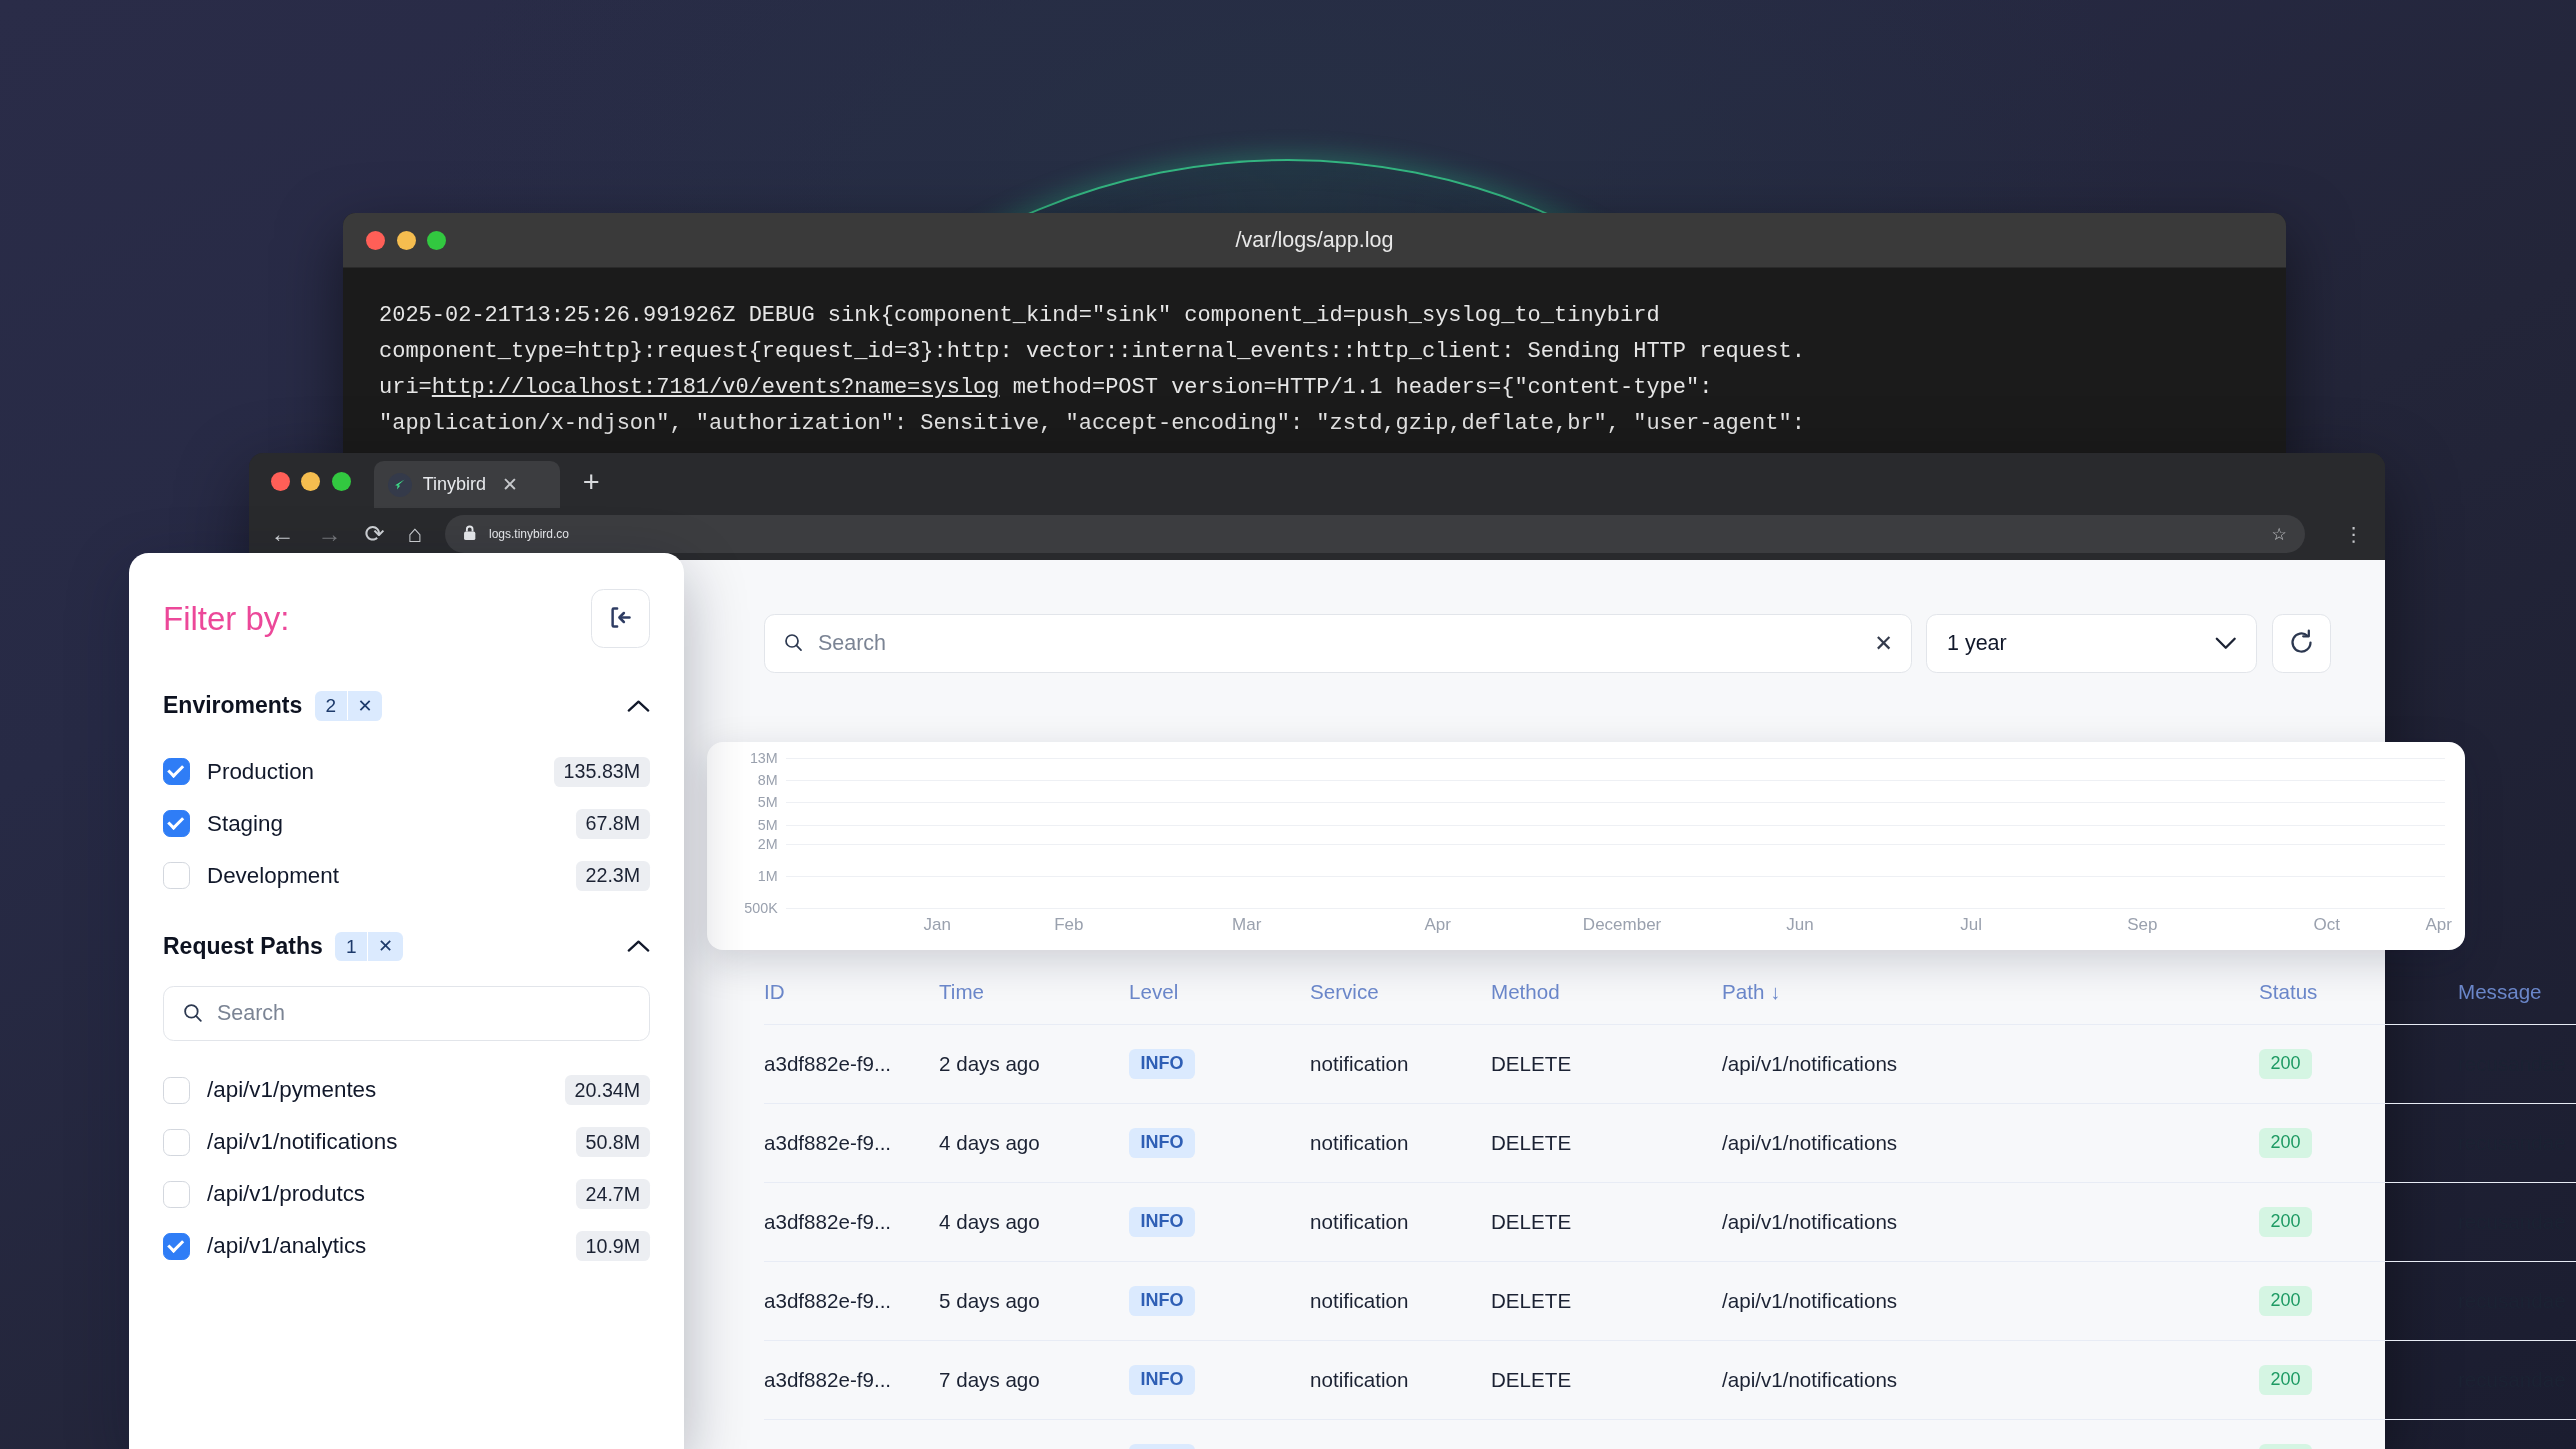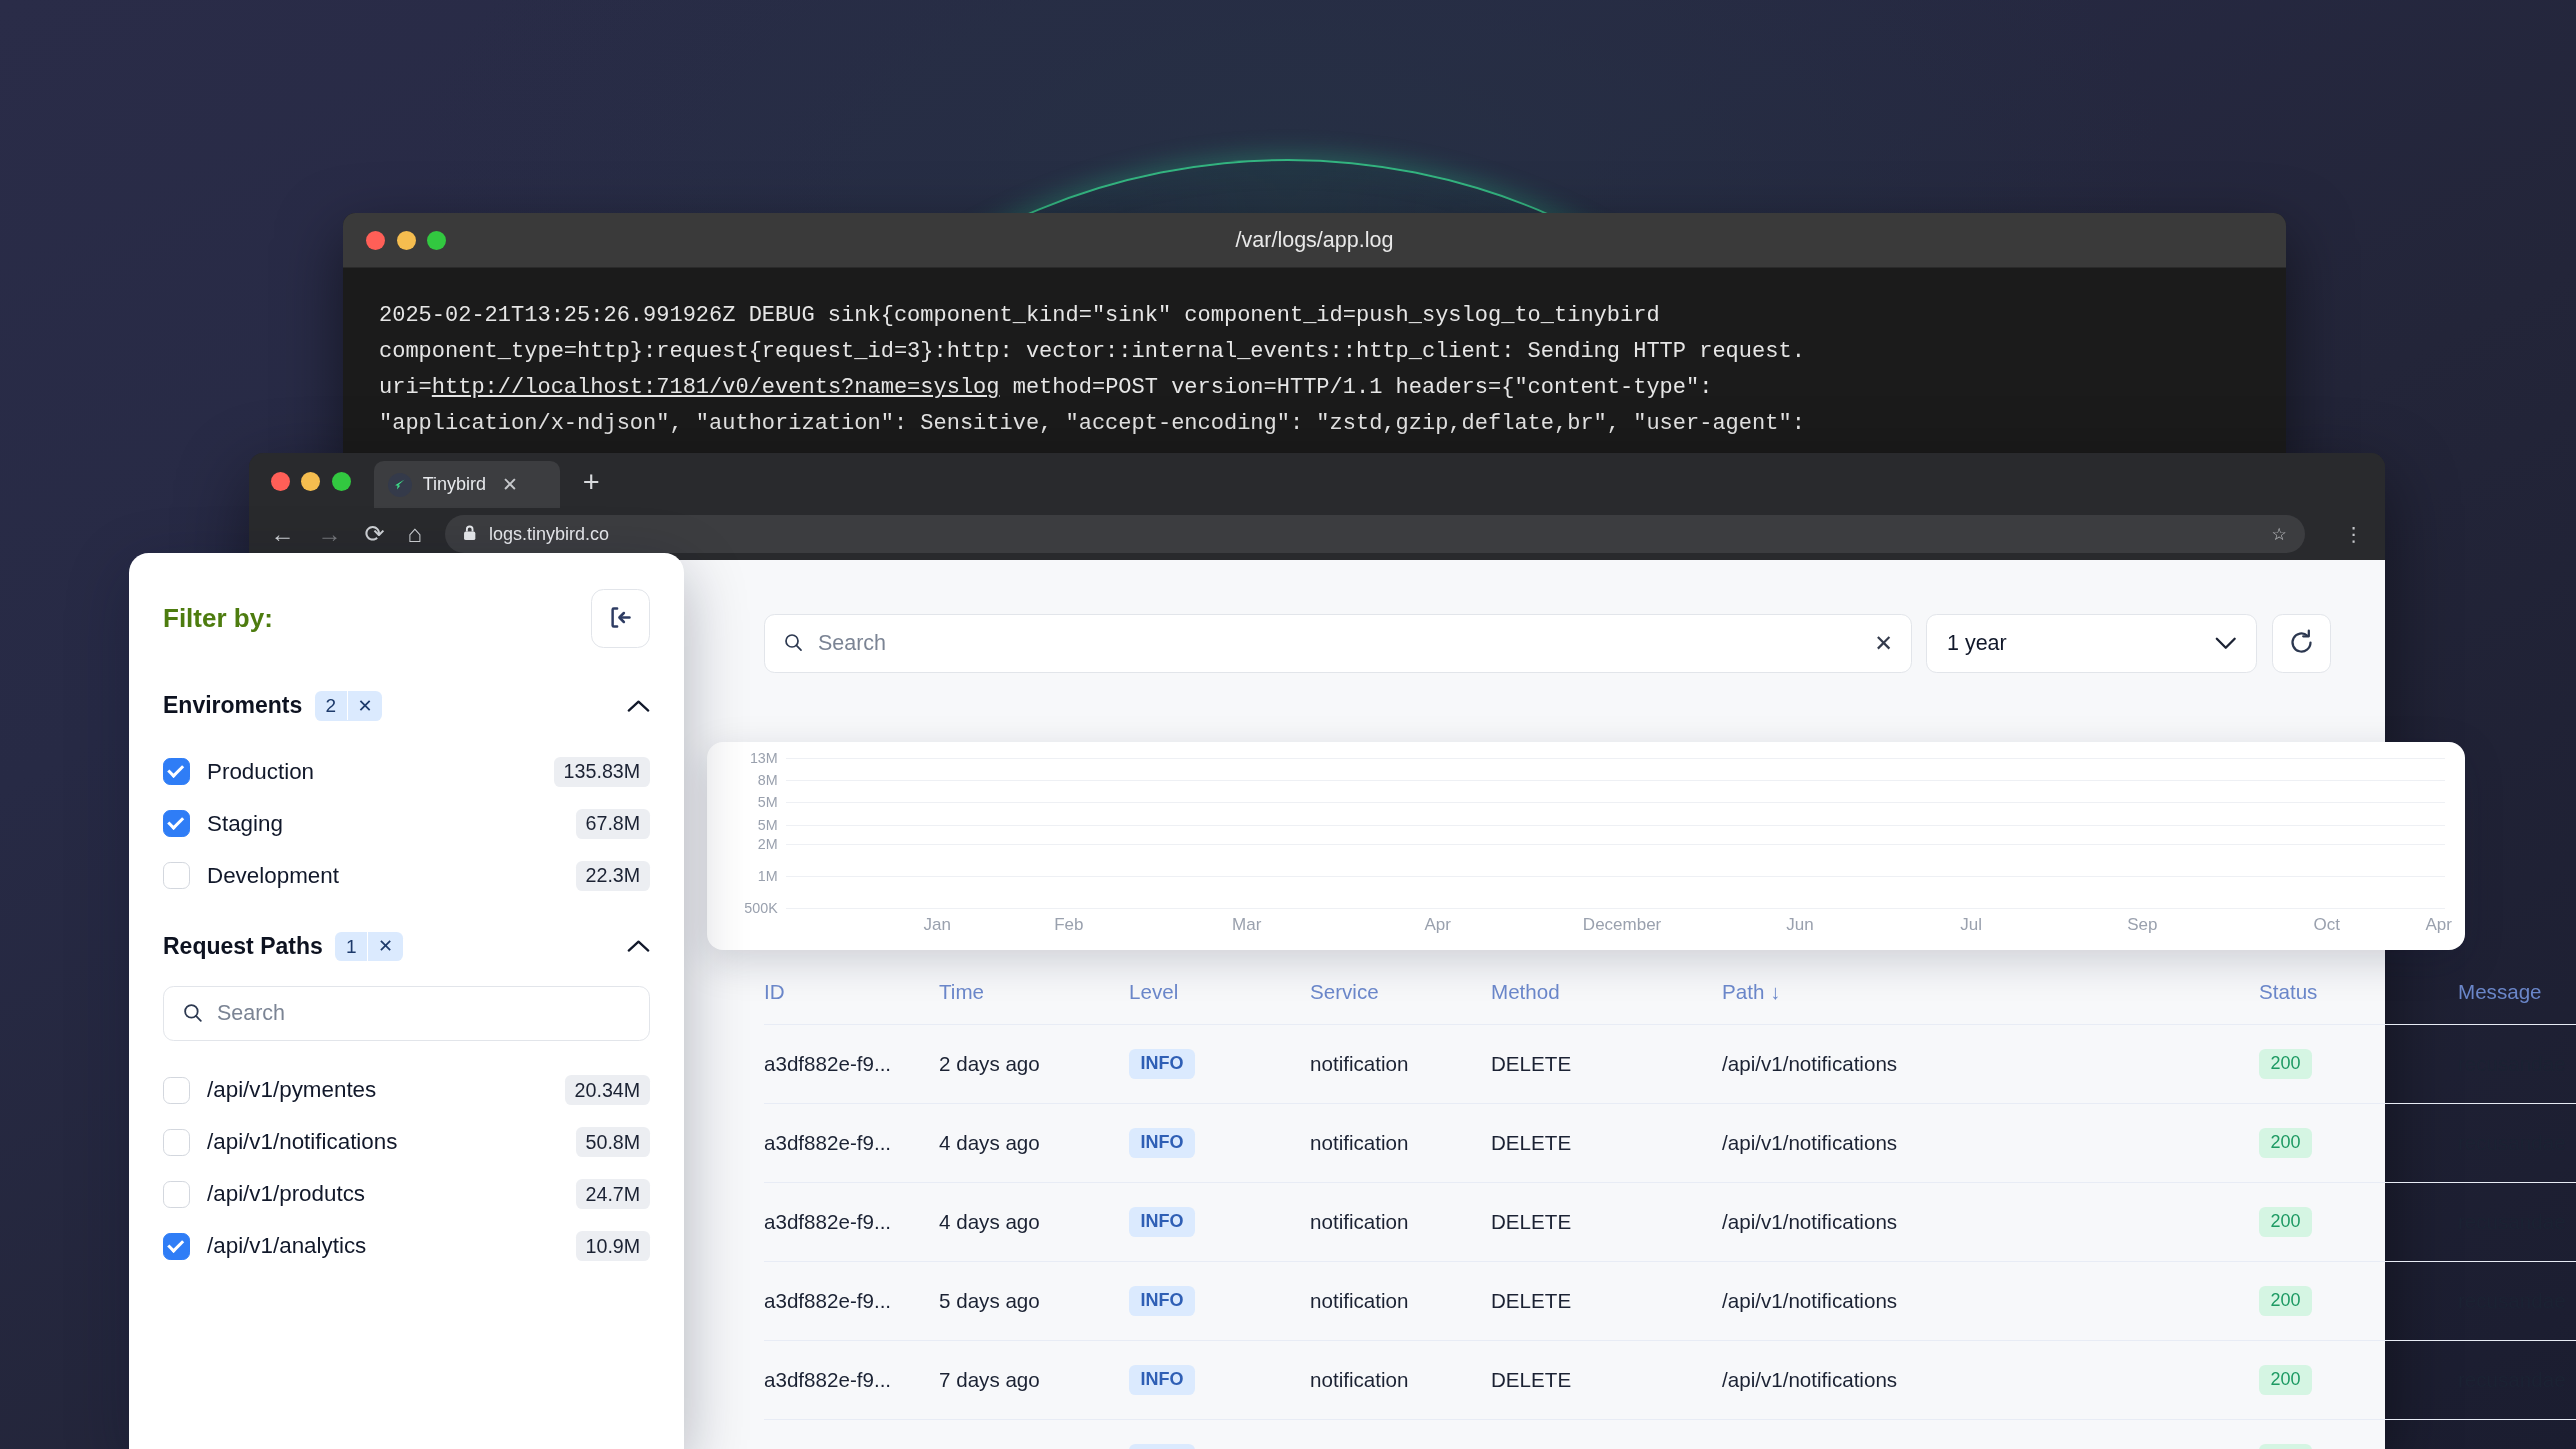--- a/index.html
+++ b/index.html
@@ -98,41 +98,41 @@
   .urlbar {
     height: 52px; background: #292a2d;
     display: flex; align-items: center; padding: 0 21.5px; gap: 23px;
   }
   .nav-ico { color: #cfd2d6; font-size: 24px; line-height: 1; }
   .nav-ico.fwd { color: #76787c; }
   .omnibox {
     flex: 1; height: 38px; background: #3c3d40; border-radius: 19px;
     display: flex; align-items: center; padding: 0 18px; gap: 12.5px;
   }
-  .omni-url { color: #e8eaed; font-size: 18px; }
+  .omni-url { color: #e8eaed; font-size: 12px; }
   .omni-star { margin-left: auto; color: #c6c8cb; font-size: 17px; }
   .omni-menu { color: #c6c8cb; font-size: 19.7px; margin-left: 16px; }
 
   .viewport {
     position: absolute; left: 0; top: 107px; right: 0; bottom: 0;
     background: #f7f8fa;
   }
 
   
   .sidebar {
     position: absolute; left: 129px; top: 553px;
     width: 555px; height: 896px;
     background: #ffffff;
     border-radius: 19.7px 19.7px 0 0;
     box-shadow: 0 19.7px 63px rgba(10,15,40,0.30);
     padding: 36px 34px 0 34px;
     overflow: hidden;
   }
   .sb-head { display: flex; align-items: center; justify-content: space-between; margin-bottom: 43px; }
-  .sb-title { font-size: 26px; font-weight: bold; color: #4d7c0f; }
+  .sb-title { font-size: 33px; font-weight: normal; color: #ec4899; }
   .collapse-btn {
     width: 59px; height: 59px; border-radius: 12.5px;
     border: 1.3px solid #e2e5ea; background: #fff;
     display: flex; align-items: center; justify-content: center;
   }
   .sec-head { display: flex; align-items: center; gap: 12.5px; margin-bottom: 25px; }
   .sec-name { font-size: 23px; font-weight: bold; color: #0d1220; }
   .pill {
     display: inline-flex; align-items: center;
     background: #dbeafe; border-radius: 6.3px; overflow: hidden;

